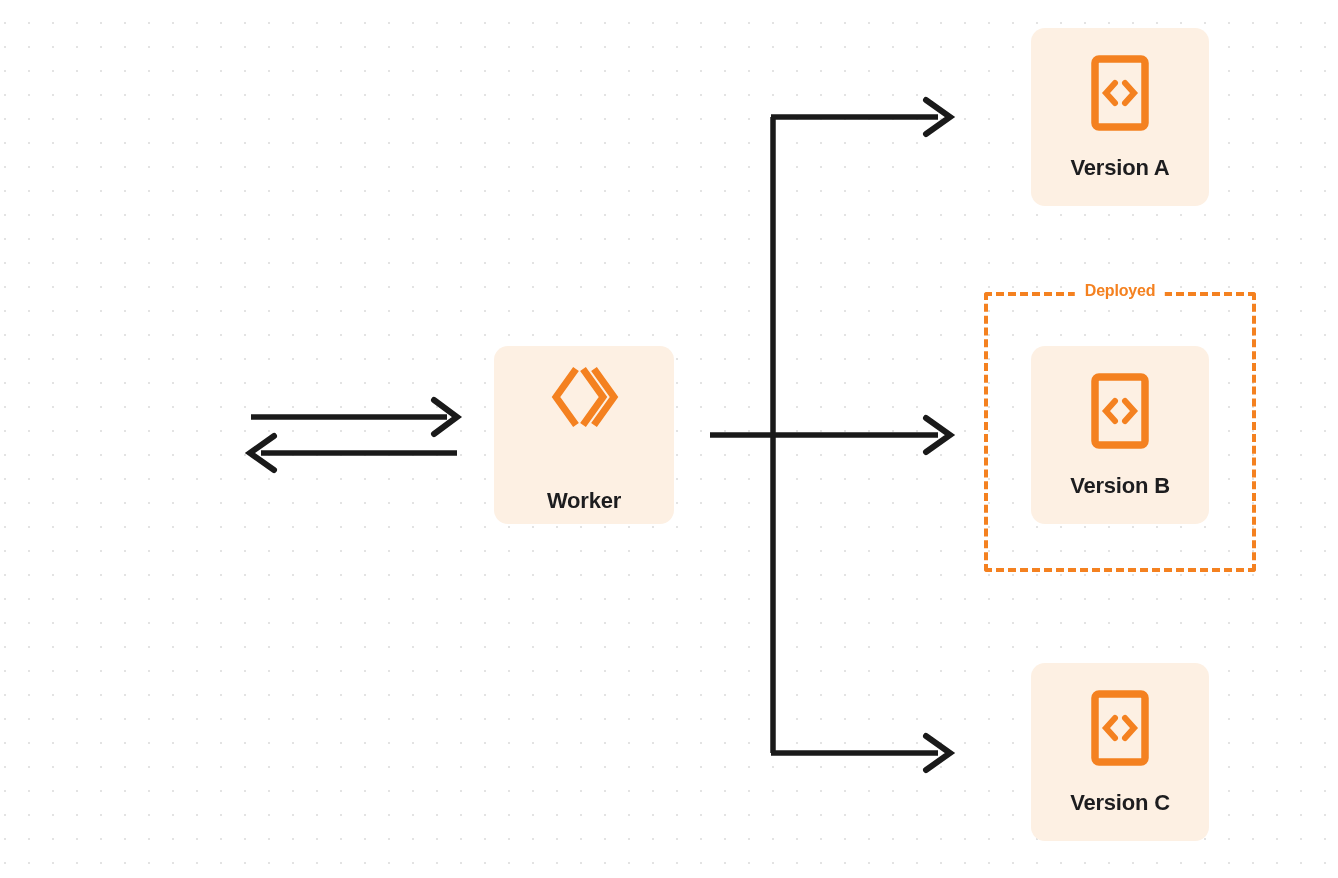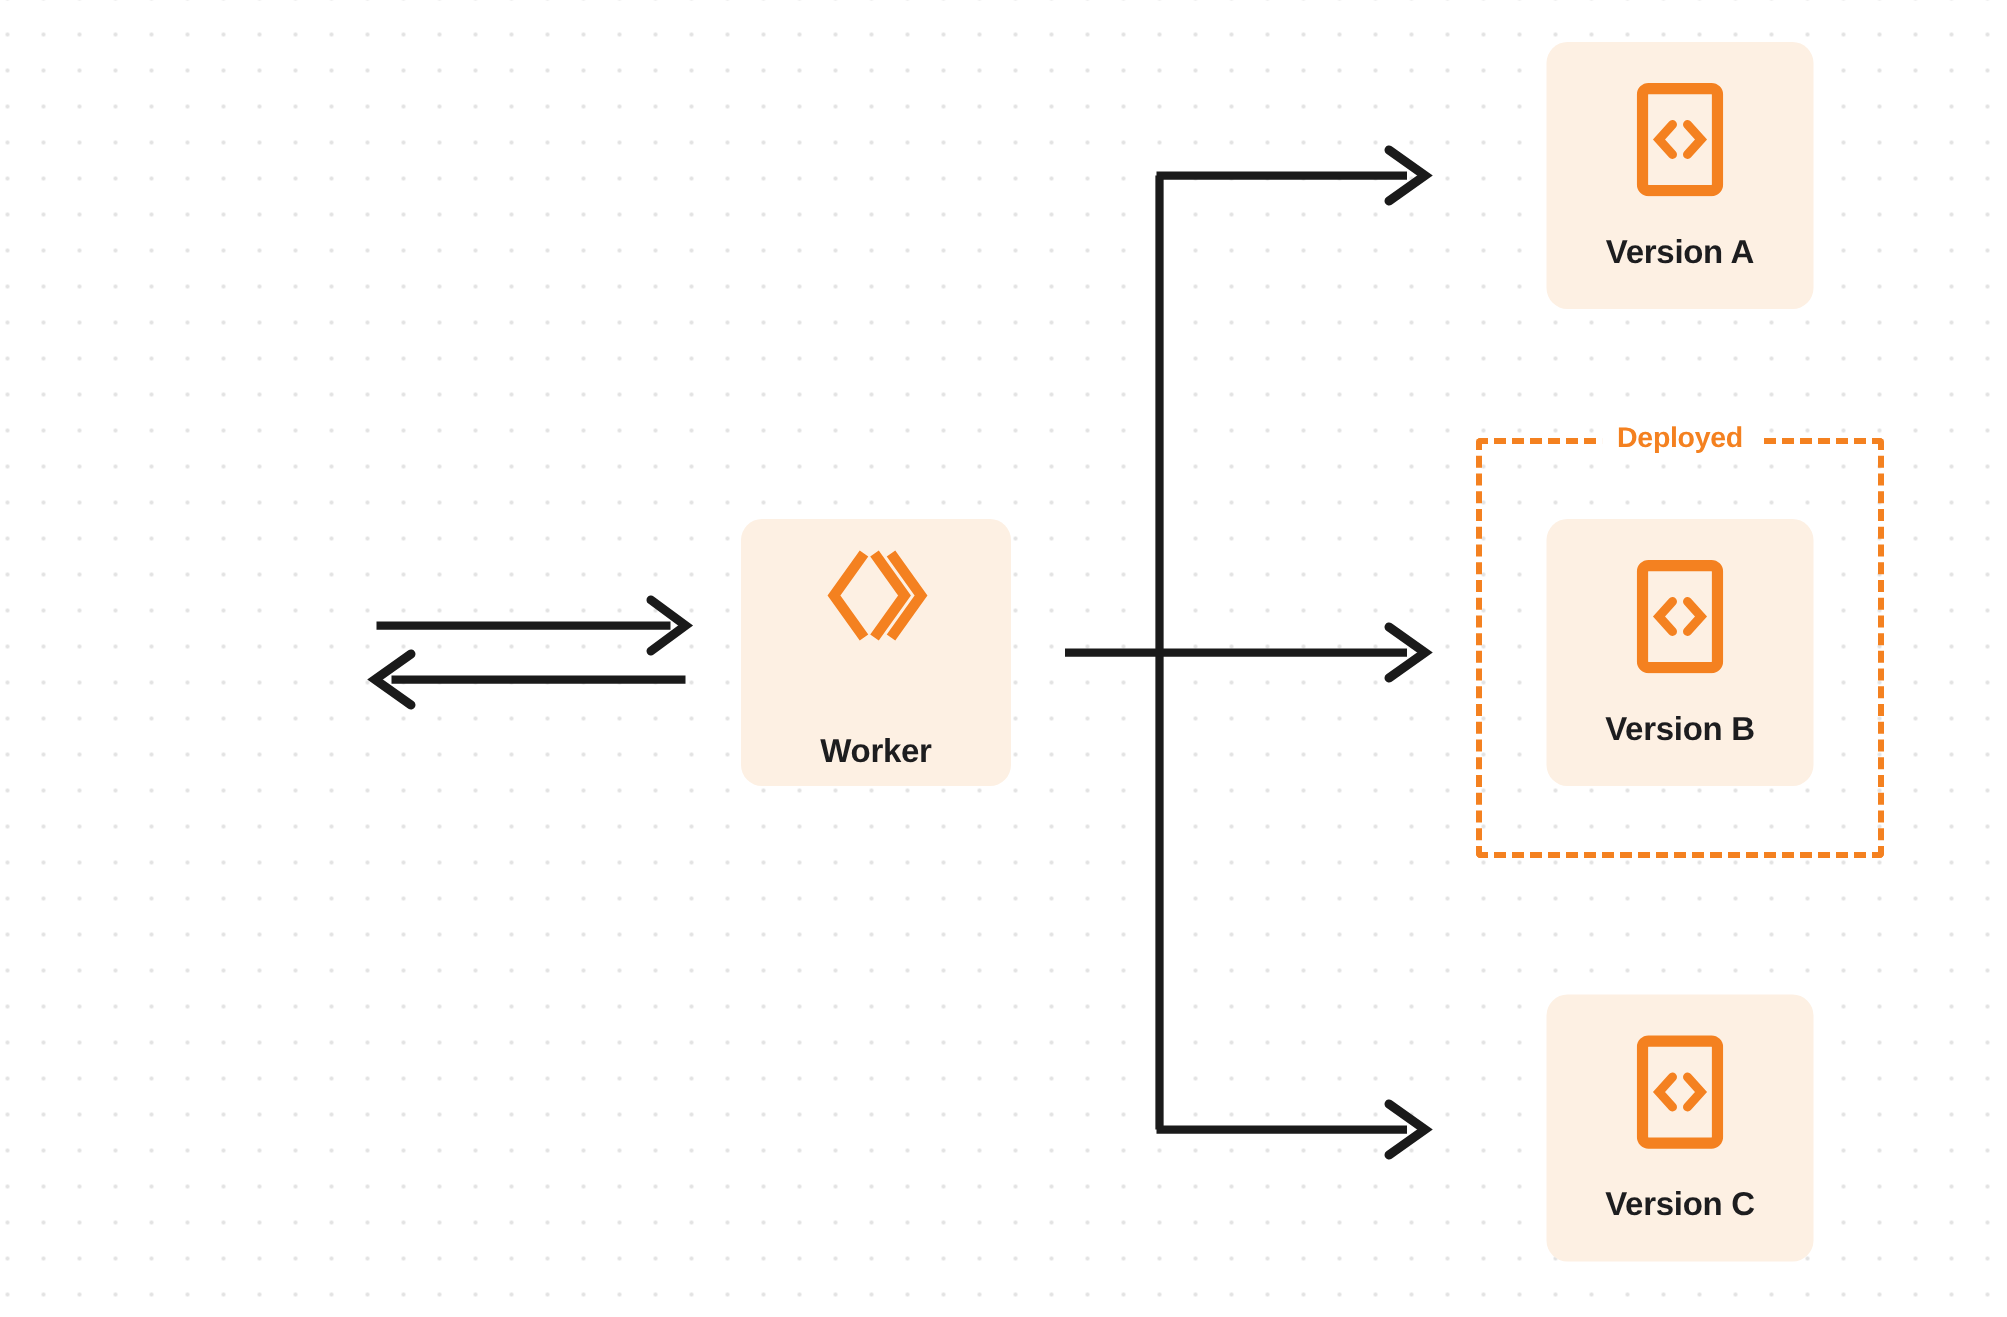--- a/index.html
+++ b/index.html
@@ -66,21 +66,21 @@
     border: 4px dashed #f48120;
     border-radius: 3px;
   }
   .dashed-group-label {
     position: absolute;
     top: -15px;
     left: 50%;
     transform: translateX(-50%);
     background: #ffffff;
     padding: 0 10px;
-    font-size: 19px;
+    font-size: 16px;
     font-weight: bold;
     color: #f48120;
     letter-spacing: -0.2px;
     line-height: 1.25;
     white-space: nowrap;
   }
 
   .traffic-label {
     position: absolute;
     text-align: center;

